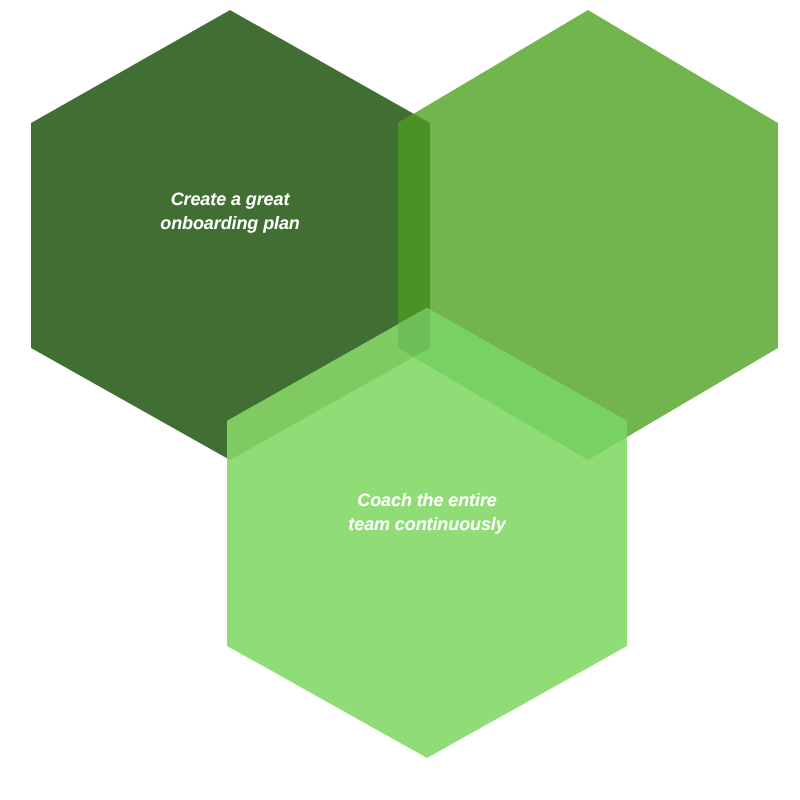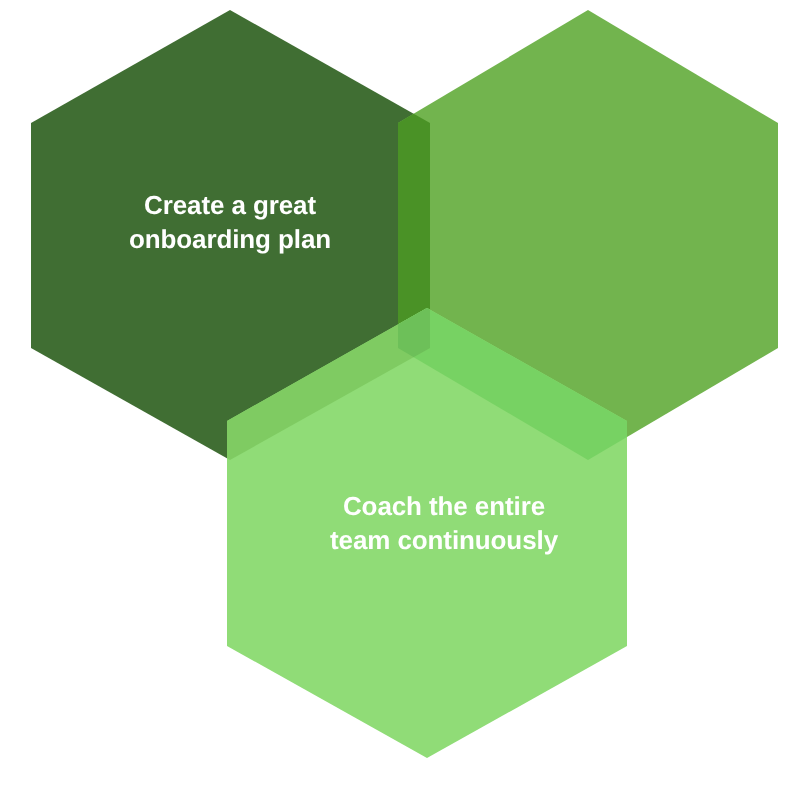--- a/index.html
+++ b/index.html
@@ -25,40 +25,41 @@
     left: 0;
     top: 0;
     width: 800px;
     height: 800px;
     display: block;
   }
   .hex-label {
     position: absolute;
     color: #ffffff;
     font-weight: bold;
-    font-size: 26px;
+    font-size: 18px;
     line-height: 1.32;
     text-align: center;
     letter-spacing: -0.1px;
     white-space: pre-line;
     pointer-events: none;
     text-rendering: geometricPrecision;
+    font-style: italic;
   }
   #label-onboarding {
     left: 30px;
     top: 188px;
     width: 400px;
   }
   #label-selling {
     left: 388px;
     top: 188px;
     width: 400px;
   }
   #label-coaching {
-    left: 244px;
+    left: 227px;
     top: 489px;
     width: 400px;
   }
 </style>
 </head>
 <body style="background: rgb(255, 255, 255);">
 
 <div id="stage">
 
   <svg id="hex-svg" viewBox="0 0 800 800" xmlns="http://www.w3.org/2000/svg">

